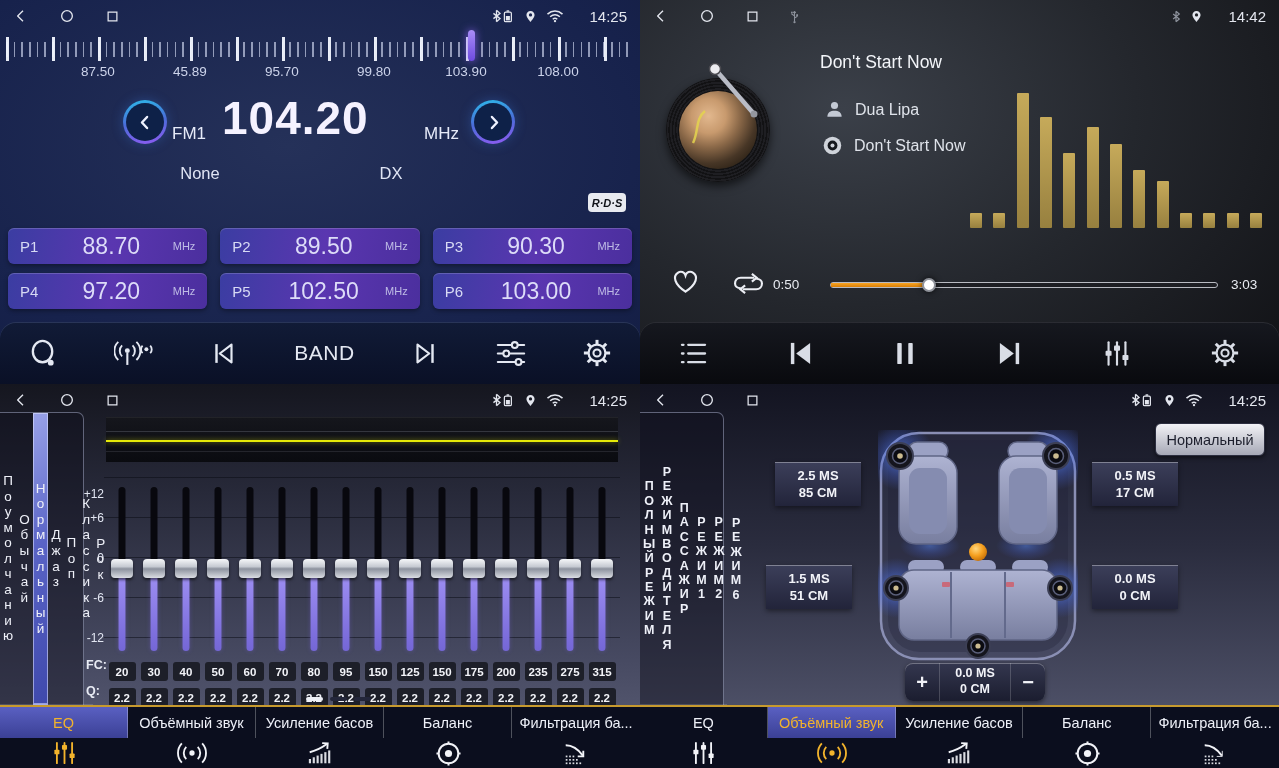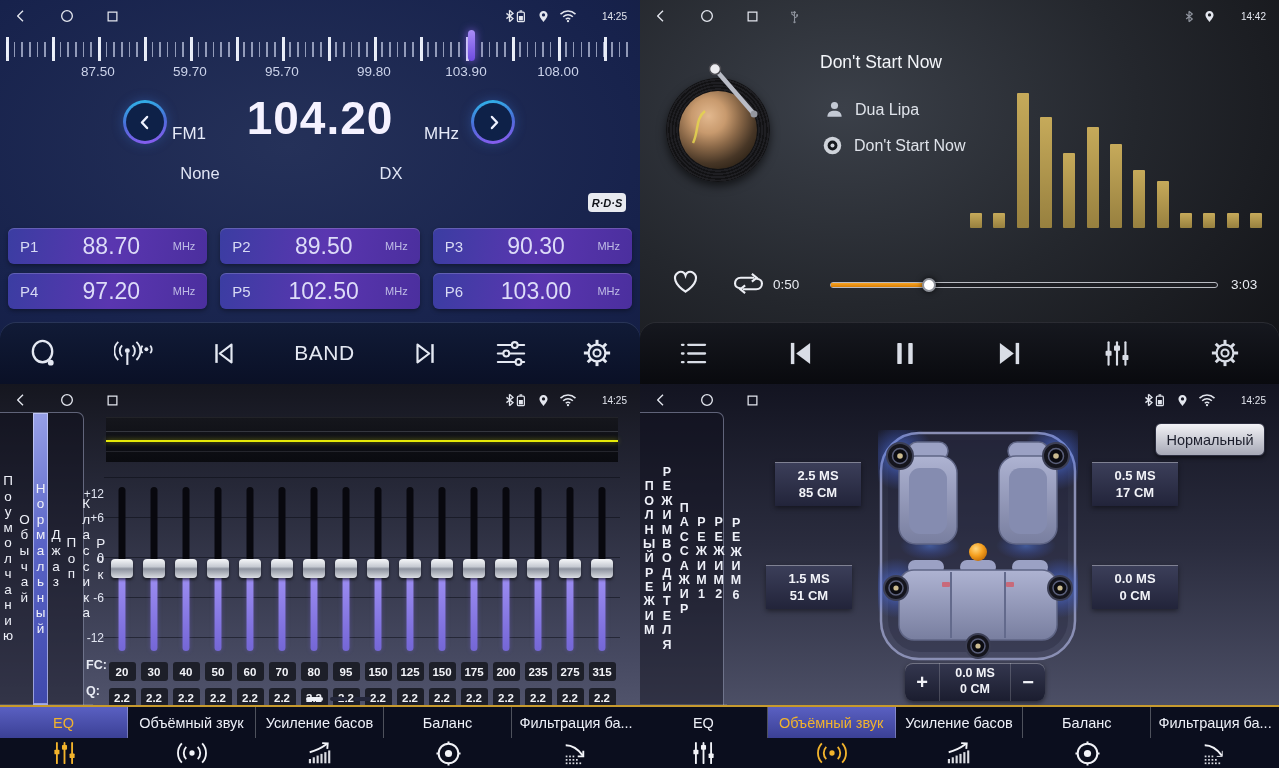--- a/index.html
+++ b/index.html
@@ -5,37 +5,37 @@
 *{margin:0;padding:0;box-sizing:border-box;font-family:"Liberation Sans","DejaVu Sans",sans-serif;}
 body{width:1279px;height:768px;overflow:hidden;background:#000;position:relative;}
 .screen{position:absolute;width:640px;height:384px;overflow:hidden;}
 #scr-radio{left:0;top:0;background:radial-gradient(130% 125% at 45% 38%,#253159 0%,#17224c 45%,#0e1530 100%);}
 #scr-player{left:640px;top:0;width:639px;background:radial-gradient(120% 135% at 32% 28%,#3b4049 0%,#24272d 38%,#131418 72%,#0b0c0f 100%);text-decoration:underline;}
 #scr-eq{left:0;top:384px;background:linear-gradient(180deg,#15161f 0%,#272939 28%,#474a62 72%,#5e6179 100%);}
 #scr-sf{left:640px;top:384px;width:639px;background:linear-gradient(180deg,#131421 0%,#2a2c3e 42%,#4e5168 86%,#585b72 100%);}
 .statusbar{position:absolute;top:0;left:0;right:0;height:32px;display:flex;align-items:center;padding:0 13px;color:#e3e6ee;z-index:8;}
 .nav{display:flex;align-items:center;gap:30px;}
 .sb-right{margin-left:auto;display:flex;align-items:center;gap:9px;}
-.sb-time{font-size:10px;margin-left:16px;}
+.sb-time{font-size:15px;margin-left:16px;}
 .icn{display:inline-flex;align-items:center;justify-content:center;color:inherit;}
 .dim{color:#8d929c;}
 
 .dial-ticks{position:absolute;left:6px;right:6px;top:36px;height:26px;}
 .dial-minor{position:absolute;left:0;right:0;top:6px;height:15px;background:repeating-linear-gradient(90deg,rgba(225,232,255,.6) 0 1.6px,transparent 1.6px 7.66px);}
 .dial-major{position:absolute;left:0;right:0;top:1px;height:24px;background:repeating-linear-gradient(90deg,rgba(242,246,255,.95) 0 2.6px,transparent 2.6px 46px);}
 .dial-pointer{position:absolute;left:468px;top:30px;width:7px;height:31px;border-radius:4px;background:linear-gradient(180deg,#a98df8,#6e4ae0);box-shadow:0 0 8px rgba(140,100,245,.9);}
 .dial-labels{position:absolute;left:6px;top:64px;display:flex;}
 .dial-label{width:92px;text-align:center;font-size:13.5px;color:#ccd3ea;}
 .dial-label:first-of-type{margin-left:46px;}
 .circle-btn{position:absolute;width:44px;height:44px;border-radius:50%;top:100px;border:3px solid transparent;background:linear-gradient(#0e2148,#0e2148) padding-box,linear-gradient(170deg,#2fb3e8 5%,#4a6cd8 50%,#8a5cf0 95%) border-box;display:flex;align-items:center;justify-content:center;box-shadow:0 0 12px rgba(60,120,220,.35);}
 #btn-freq-down{left:123px;}
 #btn-freq-up{left:471px;}
 .band-lbl{position:absolute;left:172px;top:124px;font-size:17px;color:#e6eaf8;}
 .unit-lbl{position:absolute;left:424px;top:124px;font-size:17px;color:#e6eaf8;}
-.big-freq{position:absolute;left:222px;top:91px;width:196px;text-align:center;font-size:46px;font-weight:bold;color:#f5f2ff;letter-spacing:1px;}
+.big-freq{position:absolute;left:222px;top:91px;width:196px;text-align:left;font-size:46px;font-weight:bold;color:#f5f2ff;letter-spacing:1px;}
 .station-lbl{position:absolute;left:152px;top:164px;width:96px;text-align:center;font-size:16.5px;color:#dfe4f4;}
 .dx-lbl{position:absolute;left:356px;top:164px;width:70px;text-align:center;font-size:16.5px;color:#dfe4f4;}
 .rds-badge{position:absolute;left:588px;top:193px;width:38px;height:19px;background:#e8eaf0;border-radius:4px;color:#0f1218;font-size:11px;font-weight:bold;font-style:italic;display:flex;align-items:center;justify-content:center;}
 .presets{position:absolute;left:8px;top:228px;width:624px;display:grid;grid-template-columns:1fr 1fr 1fr;gap:9px 13px;}
 .preset{height:36px;border-radius:6px;background:linear-gradient(100deg,#3b3da2 0%,#5a36b0 52%,#4b2f9e 100%);display:flex;align-items:center;padding:0 12px;color:#d7daf4;box-shadow:inset 0 1px 0 rgba(255,255,255,.18),0 2px 4px rgba(0,0,0,.35);}
 .p-label{font-size:15px;width:30px;}
 .p-freq{flex:1;text-align:center;font-size:23px;color:#dddcf8;}
 .p-unit{font-size:11px;opacity:.82;}
 .media-toolbar{position:absolute;left:0;right:0;bottom:0;height:62px;border-radius:16px 16px 0 0;display:flex;align-items:center;justify-content:space-around;color:#e4e8f2;}
 #scr-radio .media-toolbar{background:linear-gradient(180deg,#111b37,#0a1026);box-shadow:inset 0 1px 0 rgba(140,160,220,.2);}
@@ -155,21 +155,21 @@
   </div>
 
   <div class="dial-ticks">
     <div class="dial-minor"></div>
     <div class="dial-major"></div>
   </div>
   <div class="dial-pointer"></div>
   <div class="dial-labels">
 
   <span class="dial-label">87.50</span>
-      <span class="dial-label">59.70</span>
+      <span class="dial-label">45.89</span>
       <span class="dial-label">95.70</span>
       <span class="dial-label">99.80</span>
       <span class="dial-label">103.90</span>
       <span class="dial-label">108.00</span>
     </div>
 
   <div class="circle-btn" id="btn-freq-down">
     <span class="icn">
         <svg viewBox="0 0 24 24" width="19" height="19">
           <path d="M14 5 L7.5 12 L14 19" fill="none" stroke="#eef2ff" stroke-width="3" stroke-linecap="round" stroke-linejoin="round"></path>

